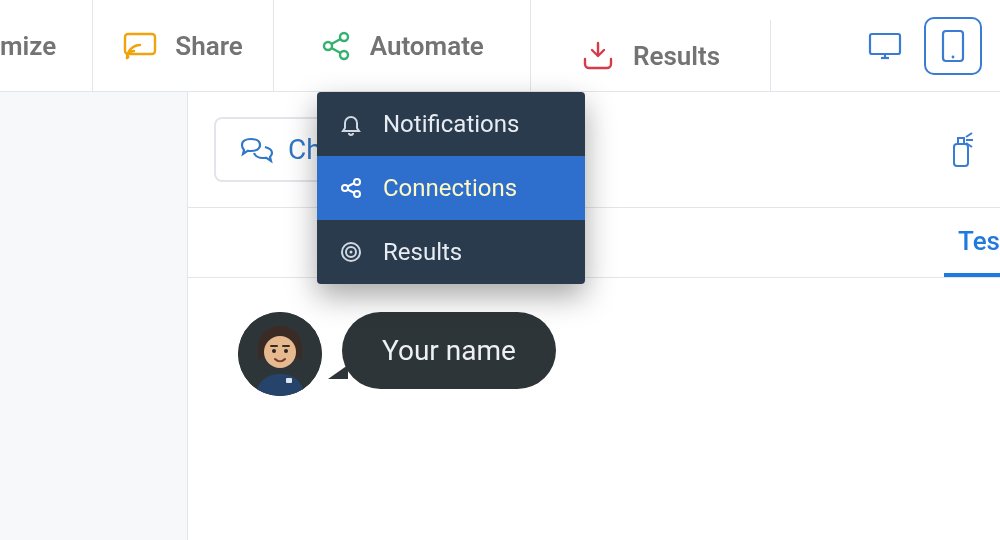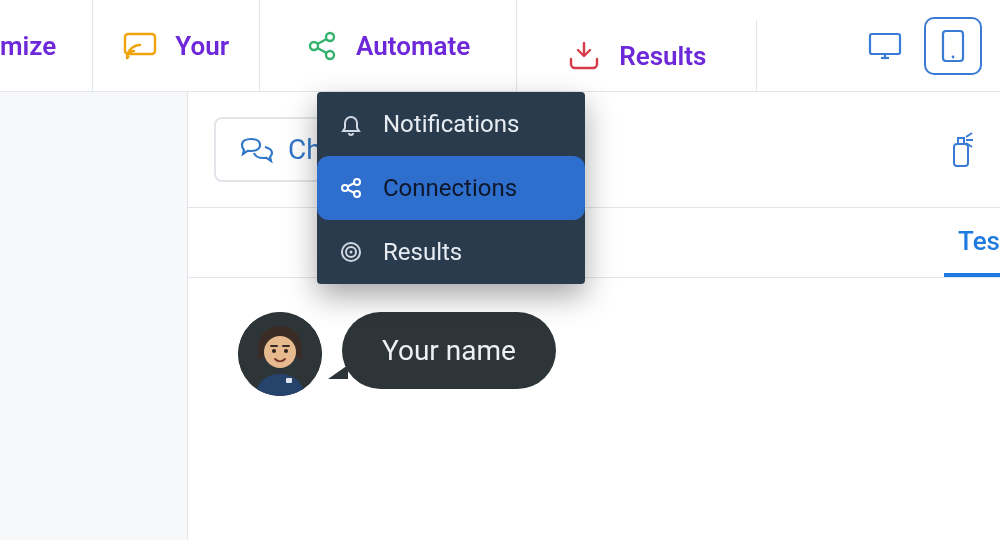--- a/index.html
+++ b/index.html
@@ -17,21 +17,21 @@
   .topbar-item {
     display: flex;
     align-items: center;
     justify-content: center;
     gap: 18px;
     padding: 0 30px;
     border-right: 1px solid #e2e6ea;
     cursor: pointer;
     font-size: 26px;
     font-weight: 600;
-    color: #6d28d9;
+    color: #737373;
     position: relative;
   }
   .topbar-item:first-child { padding-left: 0; padding-right: 36px; }
   .topbar-right {
     display: flex;
     align-items: center;
     margin-left: auto;
     gap: 10px;
     padding: 0 18px;
   }
@@ -138,23 +138,22 @@
     border-bottom: 12px solid #2a3b4d;
   }
   .dd-item {
     display: flex;
     align-items: center;
     gap: 20px;
     padding: 18px 22px;
     color: #e7ecf2;
     font-size: 24px;
     cursor: pointer;
-    border-radius: 12px;
-  }
-  .dd-item.selected { background: #2e6fce; color: #0f172a; }
+  }
+  .dd-item.selected { background: #2e6fce; color: #fef9c3; }
   .dd-item .ico svg { stroke: #cfd8e3; }
   .dd-item.selected .ico svg { stroke: #fff; }
 
   
   .chat-area {
     position: relative;
   }
   .bubble-row {
     position: absolute;
     left: 50px;
@@ -211,21 +210,21 @@
 
   <div class="topbar-item">
     <span class="ico">
       <svg width="34" height="28" viewBox="0 0 34 28" fill="none" stroke="#f0a30a" stroke-width="2.4">
         <rect x="2" y="2" width="30" height="20" rx="3"></rect>
         <path d="M4 26c0-4 3-7 7-7" stroke-linecap="round"></path>
         <path d="M4 26c0-7 6-13 13-13" stroke-linecap="round"></path>
         <circle cx="5" cy="25" r="1.5" fill="#f0a30a" stroke="none"></circle>
       </svg>
     </span>
-    <span>Your</span>
+    <span>Share</span>
   </div>
 
   <div class="topbar-item" style="flex:0 0 auto; padding:0 46px;">
     <span class="ico">
       <svg width="32" height="32" viewBox="0 0 32 32" fill="none" stroke="#33b26e" stroke-width="2.4">
         <circle cx="8" cy="16" r="4"></circle>
         <circle cx="24" cy="7" r="4"></circle>
         <circle cx="24" cy="25" r="4"></circle>
         <line x1="11.5" y1="14" x2="20.5" y2="9"></line>
         <line x1="11.5" y1="18" x2="20.5" y2="23"></line>

